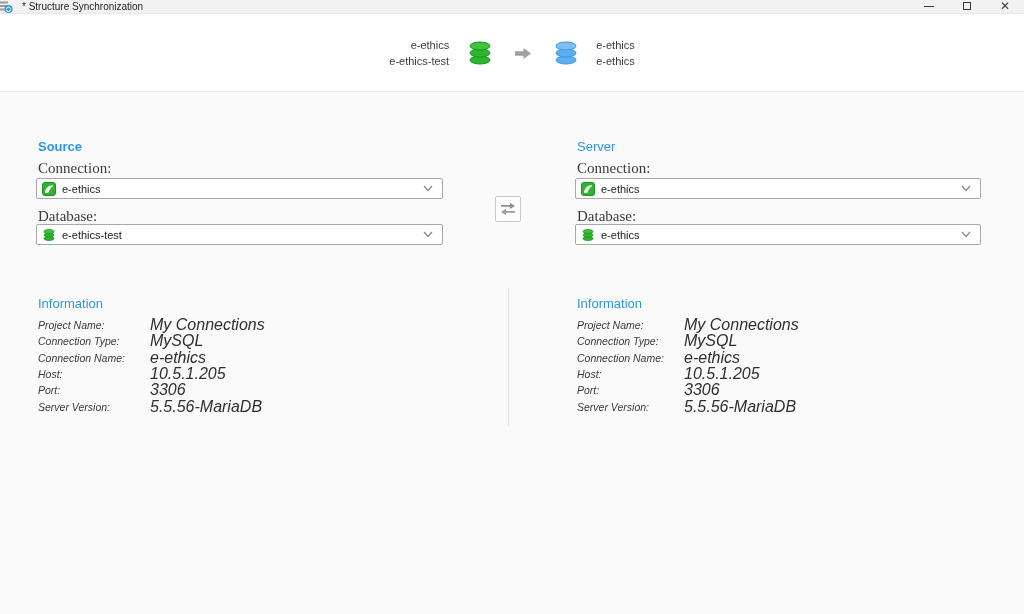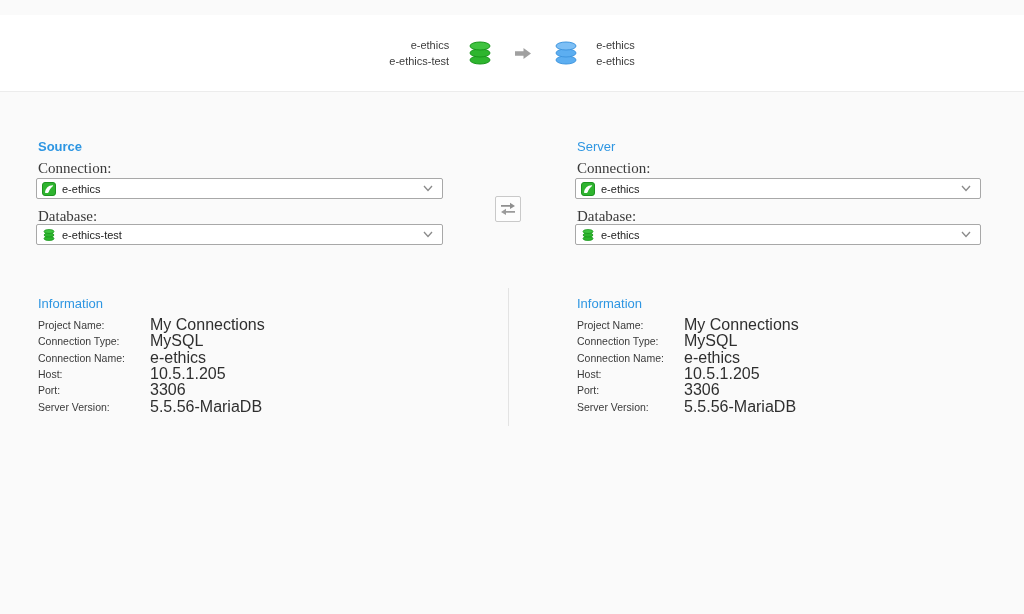--- a/index.html
+++ b/index.html
@@ -61,36 +61,52 @@
 
   
   #swap-btn {
     position:absolute; left:495px; top:196px; width:26px; height:26px;
     background:#fdfdfd; border:1px solid #c9c9c9; border-radius:2px;
     display:flex; align-items:center; justify-content:center; cursor:default;
   }
 
   
   .info-rows { position:absolute; }
-  .info-row { height:16.3px; display:flex; align-items:center; }
+  .info-row { height:16.3px; display:flex; align-items:center;font-style:italic; }
   .info-row .lbl { font-size:10.5px; color:#3a3a3a; }
   .info-row .val { font-size:16px; color:#2f2f2f; }
   .left-col .lbl { width:112px; }
   .right-col .lbl { width:107px; }
 
   #v-divider {
     position:absolute; left:508px; top:288px; width:1px; height:138px;
     background:#e3e3e3;
   }
 </style>
 </head>
 <body>
 
 <div id="window">
 
+  <div id="titlebar">
+    <svg class="app-icon" viewBox="0 0 13 12">
+      <rect x="-2" y="0.5" width="10" height="2" fill="#9a9a9a"></rect>
+      <rect x="-2" y="4" width="10" height="2" fill="#9a9a9a"></rect>
+      <rect x="-2" y="7.5" width="8" height="2" fill="#9a9a9a"></rect>
+      <circle cx="8.5" cy="8" r="4" fill="#2a9bdf"></circle>
+      <path d="M6.5,8 a2,2 0 0 1 4,0" stroke="#fff" stroke-width="1" fill="none"></path>
+      <path d="M10.5,8 a2,2 0 0 1 -4,0" stroke="#fff" stroke-width="1" fill="none" transform="translate(0,0.6)"></path>
+    </svg>
+    <span class="title-text">* Structure Synchronization</span>
+    <div class="win-controls">
+      <div class="win-btn min"><span class="min-bar"></span></div>
+      <div class="win-btn max"><span class="max-box"></span></div>
+      <div class="win-btn close">✕</div>
+    </div>
+  </div>
 
   <div id="headerband">
     <div class="hdr-group">
       <div class="hdr-labels src">
         <div>e-ethics</div>
         <div>e-ethics-test</div>
       </div>
       <svg class="hdr-db" viewBox="0 0 28 28">
         <ellipse cx="14" cy="21" rx="10" ry="4" fill="#2eb52e" stroke="#17961a" stroke-width="1"></ellipse>
         <ellipse cx="14" cy="14" rx="10" ry="4" fill="#2eb52e" stroke="#17961a" stroke-width="1"></ellipse>

